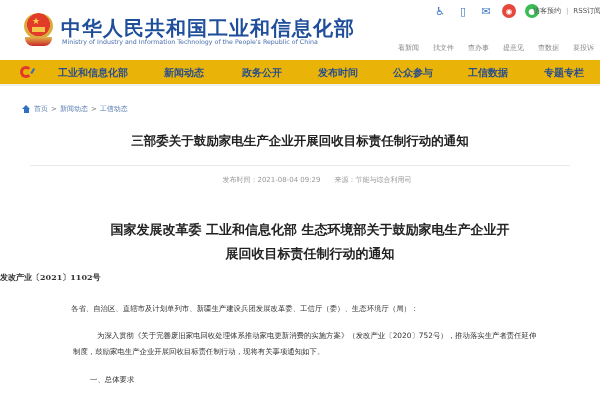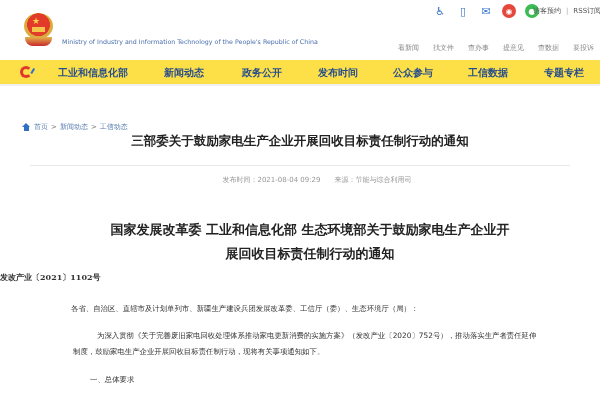--- a/index.html
+++ b/index.html
@@ -26,27 +26,27 @@
   .top-links { position: absolute; left: 525px; top: 6px; font-size: 7px; color: #555; white-space: nowrap; padding-left: 8px; }
   .top-links .sep { color: #aaa; margin: 0 5px; }
 
   .search-box { position: absolute; left: 404px; top: 24px; width: 190px; height: 15px; border: 1px solid #dfe3ea; background: #fff; }
   .search-input { position: absolute; left: 0; top: 0; width: 145px; height: 13px; border: none; outline: none; font-size: 7px; padding-left: 4px; background: transparent; }
   .search-btn { position: absolute; right: 0; top: 0; width: 45px; height: 13px; background: #4a9ee4; color: #fff; font-size: 7px; border: none; text-align: center; line-height: 13px; }
   .quick-links { position: absolute; left: 398px; top: 43px; display: flex; font-size: 7px; color: #888; white-space: nowrap; }
   .quick-links span { margin-right: 14px; }
 
   
-  .nav { position: absolute; left: 0; top: 60px; width: 600px; height: 26px; border-bottom: 2px solid #eef0f4; background: #fde047; }
+  .nav { position: absolute; left: 0; top: 60px; width: 600px; height: 26px; border-bottom: 2px solid #eef0f4; background: #eab308; }
   .nav-logo { position: absolute; left: 20px; top: 6px; width: 12px; height: 12px; border-radius: 50%; border: 3px solid #e2382c; border-right-color: transparent; }
   .nav-logo::after { content: ""; position: absolute; left: 5px; top: -2px; width: 4px; height: 6px; border-right: 2px solid #2f6fc6; transform: rotate(30deg); }
   .nav-item { position: absolute; top: 6px; font-size: 10px; font-weight: bold; color: #274d8c; white-space: nowrap; }
 
   
-  .breadcrumb { position: absolute; left: 22px; top: 104px; font-size: 7px; color: #5d7fb2; white-space: nowrap; display: flex; align-items: center; margin-top: 18px; }
+  .breadcrumb { position: absolute; left: 22px; top: 104px; font-size: 7px; color: #5d7fb2; white-space: nowrap; display: flex; align-items: center; }
   .home-icon { width: 8px; height: 8px; margin-right: 4px; position: relative; }
   .home-icon::before { content: ""; position: absolute; left: 0; top: 0; border-left: 4px solid transparent; border-right: 4px solid transparent; border-bottom: 4px solid #2f6fc6; }
   .home-icon::after { content: ""; position: absolute; left: 1.5px; top: 4px; width: 5px; height: 4px; background: #2f6fc6; }
   .breadcrumb .arrow { margin: 0 3px; color: #777; }
 
   
   .article-title { position: absolute; left: 0; top: 133px; width: 600px; text-align: center; font-size: 12.5px; font-weight: bold; color: #222; white-space: nowrap; }
   .meta-divider { position: absolute; left: 30px; top: 165px; width: 540px; height: 1px; background: #e8e8e8; }
   .meta { position: absolute; left: 0; top: 175px; width: 600px; text-align: center; font-size: 7px; color: #999; white-space: nowrap; padding-left: 34px; }
   .meta .gap { display: inline-block; width: 14px; }
@@ -61,20 +61,21 @@
 </head>
 <body>
 
 <div class="header">
   <div class="emblem">
     <div class="disc"></div>
     <div class="star">★</div>
     <div class="gate"></div>
     <div class="ribbon"></div>
   </div>
+  <div class="site-title">中华人民共和国工业和信息化部</div>
   <div class="site-subtitle">Ministry of Industry and Information Technology of the People's Republic of China</div>
 
   <div class="top-icons">
     <div class="ti">♿</div>
     <div class="ti">▯</div>
     <div class="ti">✉</div>
     <div class="ti weibo">◉</div>
     <div class="ti wechat">●</div>
   </div>
   <div class="top-links">

